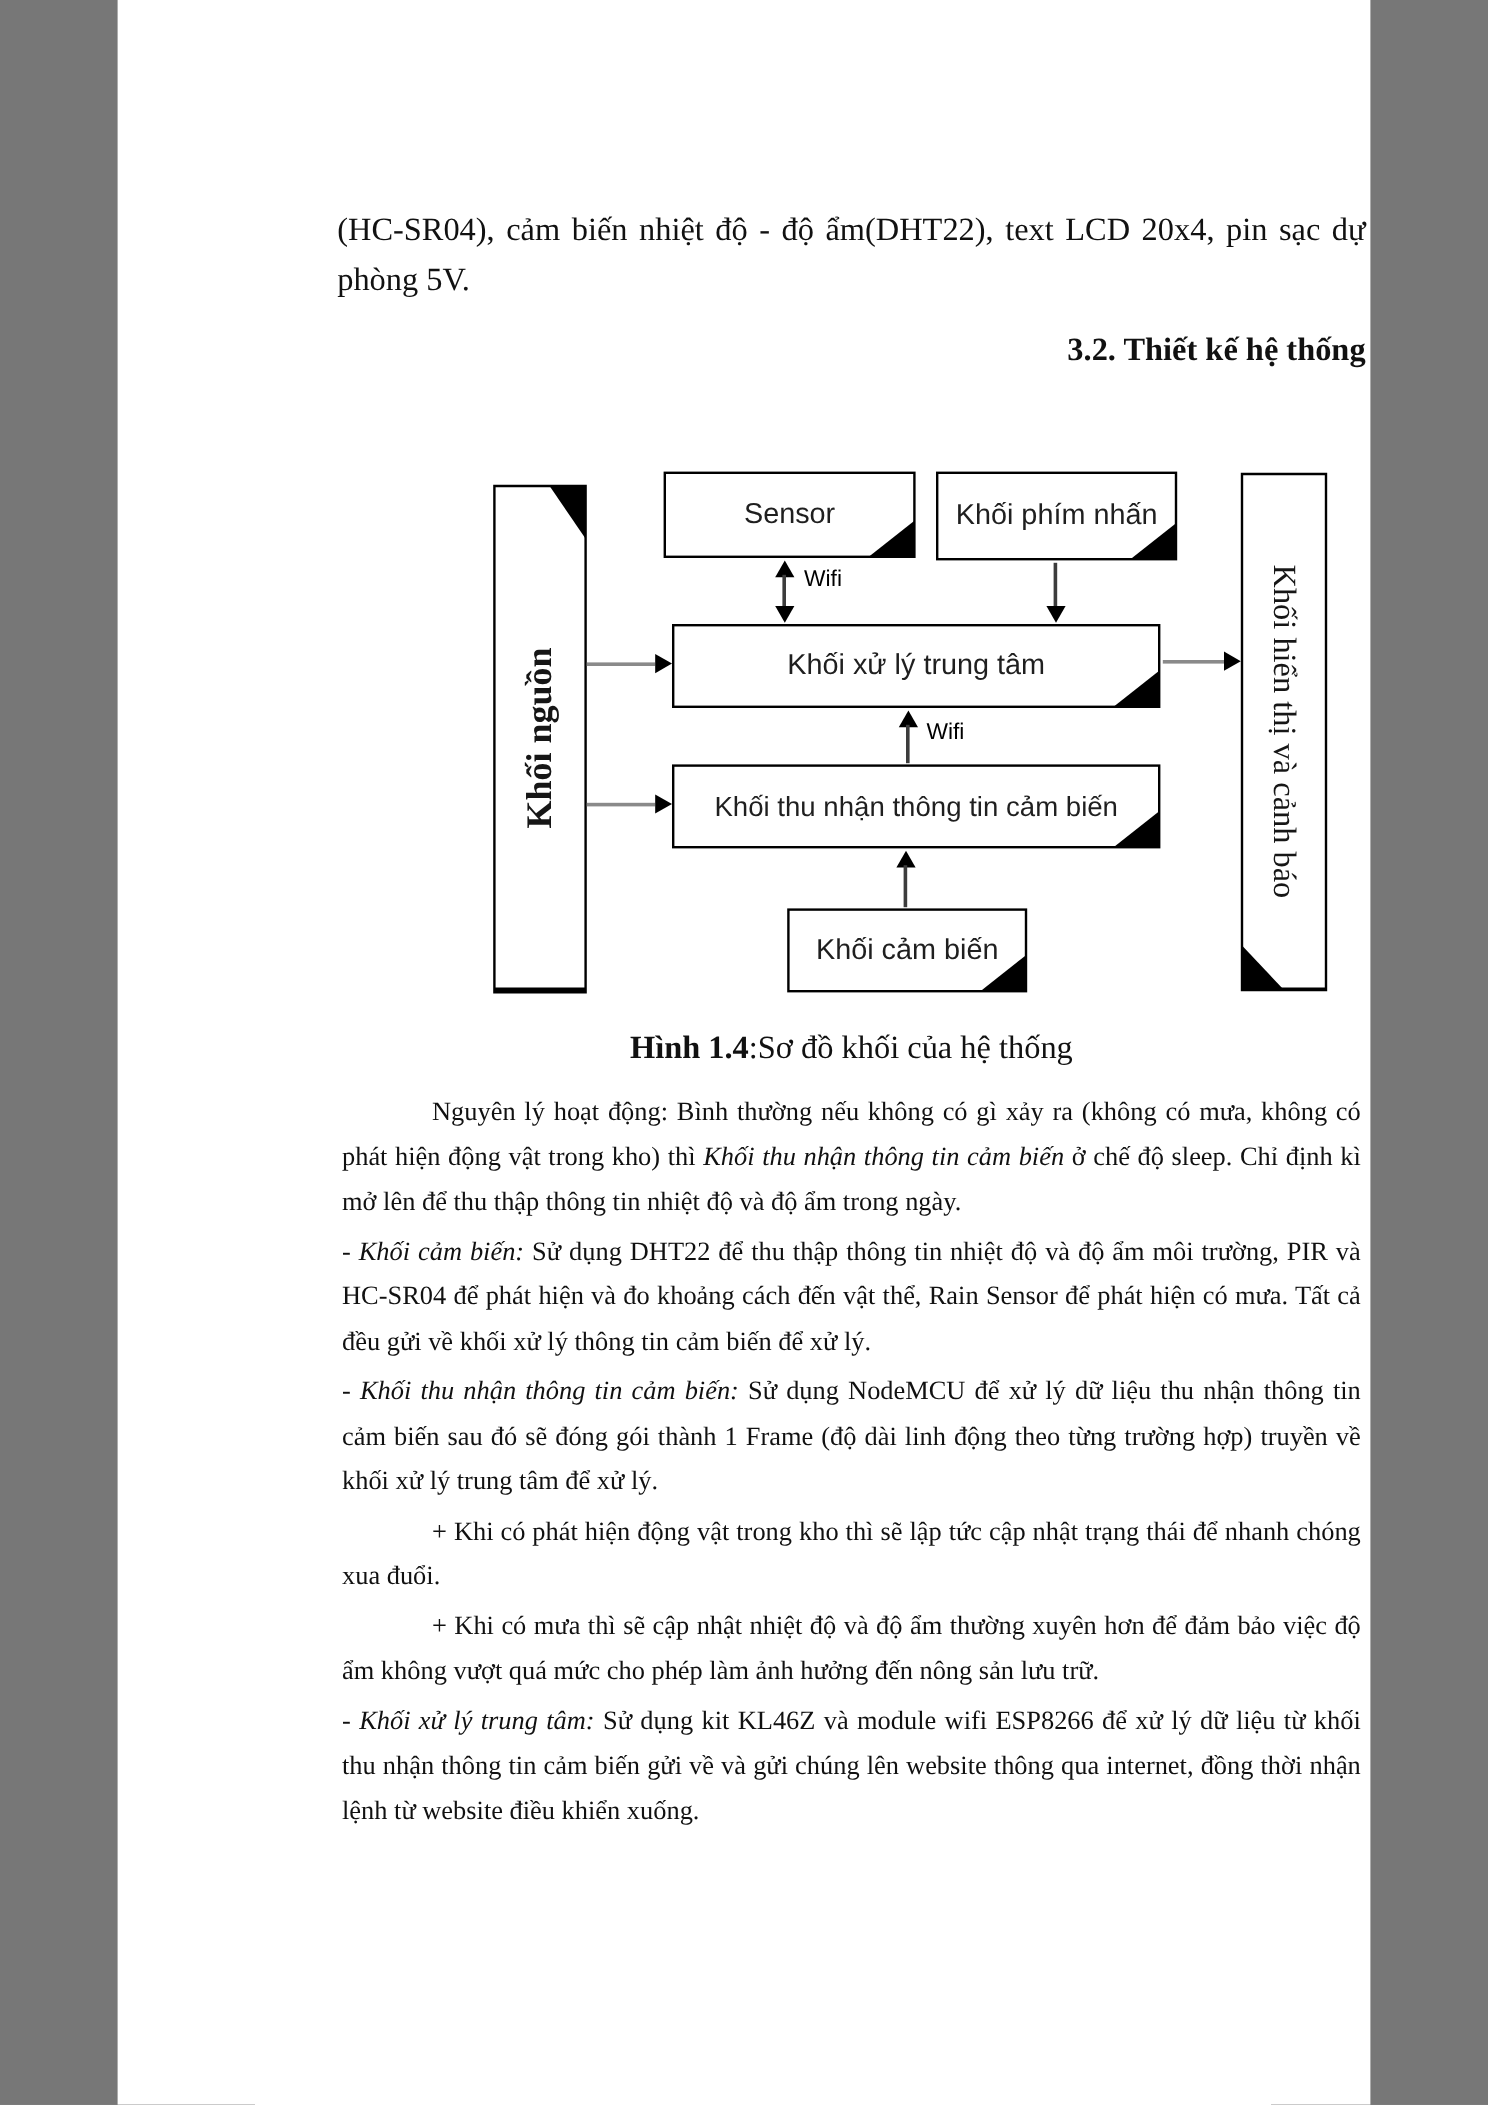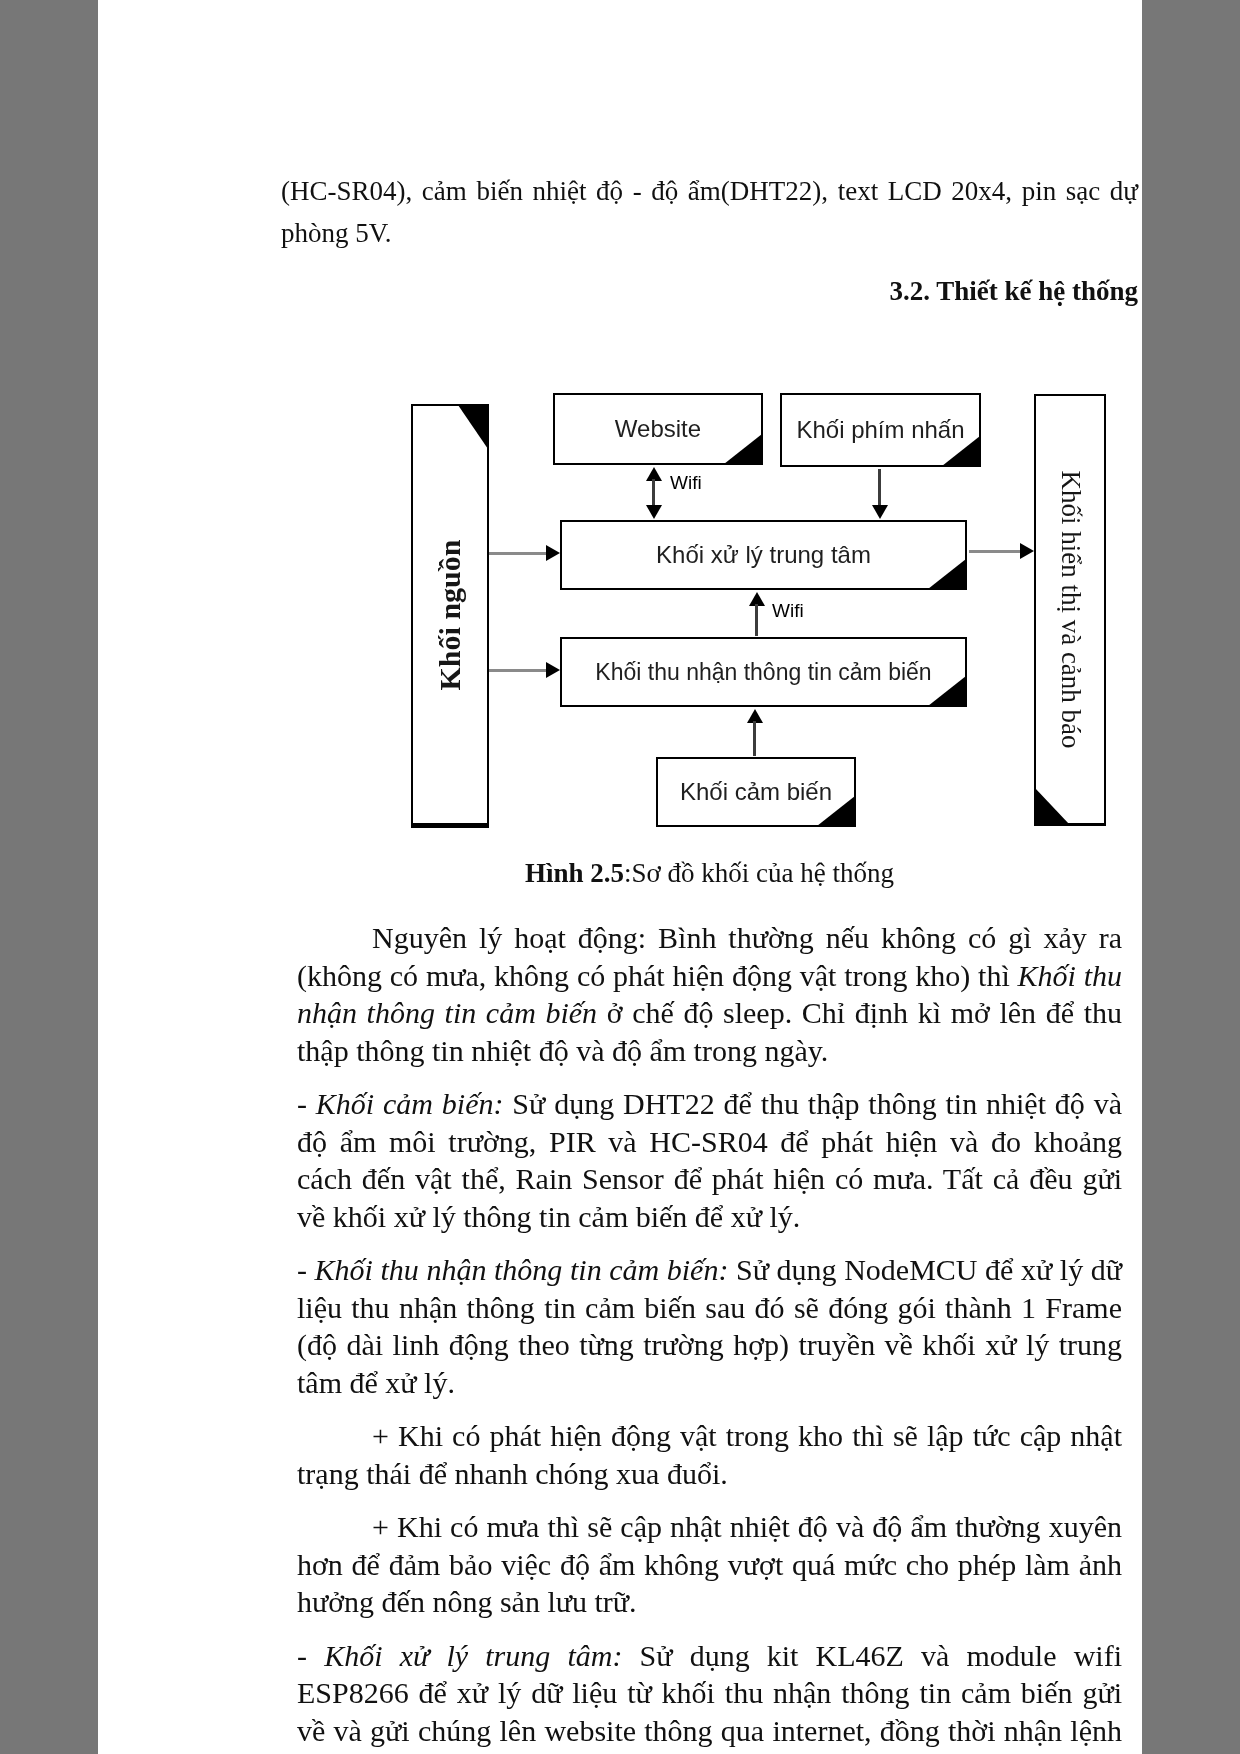--- a/index.html
+++ b/index.html
@@ -14,21 +14,21 @@
   }
   
   .content{position:absolute;left:183px;width:857px;}
   .intro{top:170px;font-size:27px;line-height:42px;text-align:justify;}
   .h1{top:276px;font-size:27px;font-weight:bold;text-align:right;}
   .h2{top:340px;font-size:27px;font-weight:bold;}
   .h2 .h2-title{margin-left:26px;}
   .caption{top:858px;text-align:center;font-size:27px;}
   .caption b{font-weight:bold;}
   .bodytext{top:903px;}
-  .body-para{margin:16px;font-size:30px;line-height:37.5px;text-align:justify;}
+  .body-para{margin:4px;font-size:22px;line-height:37.5px;text-align:justify;}
   .body-para.indent{text-indent:75px;}
   .body-para em{font-style:italic;}
   .pagenum{position:absolute;left:1093px;top:1572px;font-size:25px;}
 
   
   .dbox{
     position:absolute;background:#fff;border:2px solid #000;
     display:flex;align-items:center;justify-content:center;
     font-family:"Liberation Sans", sans-serif;
     font-size:24px;color:#1f1f1f;text-align:center;
@@ -69,21 +69,21 @@
   <div class="content h1">3.2. Thiết kế hệ thống</div>
 
   <div>
 
     <div class="dbox box-power">
       <span class="vlabel">Khối nguồn</span>
       <div class="corner tr"></div>
     </div>
 
     <div class="dbox box-website">
-      <span>Website</span>
+      <span>Sensor</span>
       <div class="corner br"></div>
     </div>
 
     <div class="dbox box-keypad">
       <span>Khối phím nhấn</span>
       <div class="corner br"></div>
     </div>
 
     <div class="dbox box-central">
       <span>Khối xử lý trung tâm</span>
@@ -139,21 +139,21 @@
     </div>
 
     <div>
       <div class="hline" style="left:871px;top:550px;width:51px;"></div>
       <div class="ah ah-right" style="left:922px;top:543px;"></div>
     </div>
 
   </div>
 
   <div class="content caption">
-    <b>Hình 2.5</b><span>:Sơ đồ khối của hệ thống</span>
+    <b>Hình 1.4</b><span>:Sơ đồ khối của hệ thống</span>
   </div>
 
   <div class="content bodytext" id="body-paragraphs">
       <p class="body-para indent"><span>Nguyên lý hoạt động: Bình thường nếu không có gì xảy ra (không có mưa, không có phát hiện động vật trong kho) thì </span><em>Khối thu nhận thông tin cảm biến</em><span> ở chế độ sleep. Chỉ định kì mở lên để thu thập thông tin nhiệt độ và độ ẩm trong ngày.</span></p>
       <p class="body-para"><span>- </span><em>Khối cảm biến:</em><span> Sử dụng DHT22 để thu thập thông tin nhiệt độ và độ ẩm môi trường, PIR và HC-SR04 để phát hiện và đo khoảng cách đến vật thể, Rain Sensor để phát hiện có mưa. Tất cả đều gửi về khối xử lý thông tin cảm biến để xử lý.</span></p>
       <p class="body-para"><span>- </span><em>Khối thu nhận thông tin cảm biến:</em><span> Sử dụng NodeMCU để xử lý dữ liệu thu nhận thông tin cảm biến sau đó sẽ đóng gói thành 1 Frame (độ dài linh động theo từng trường hợp) truyền về khối xử lý trung tâm để xử lý.</span></p>
       <p class="body-para indent"><span>+ Khi có phát hiện động vật trong kho thì sẽ lập tức cập nhật trạng thái để nhanh chóng xua đuổi.</span></p>
       <p class="body-para indent"><span>+ Khi có mưa thì sẽ cập nhật nhiệt độ và độ ẩm thường xuyên hơn để đảm bảo việc độ ẩm không vượt quá mức cho phép làm ảnh hưởng đến nông sản lưu trữ.</span></p>
       <p class="body-para"><span>- </span><em>Khối xử lý trung tâm:</em><span> Sử dụng kit KL46Z và module wifi ESP8266 để xử lý dữ liệu từ khối thu nhận thông tin cảm biến gửi về và gửi chúng lên website thông qua internet, đồng thời nhận lệnh từ website điều khiển xuống.</span></p>
     </div>

